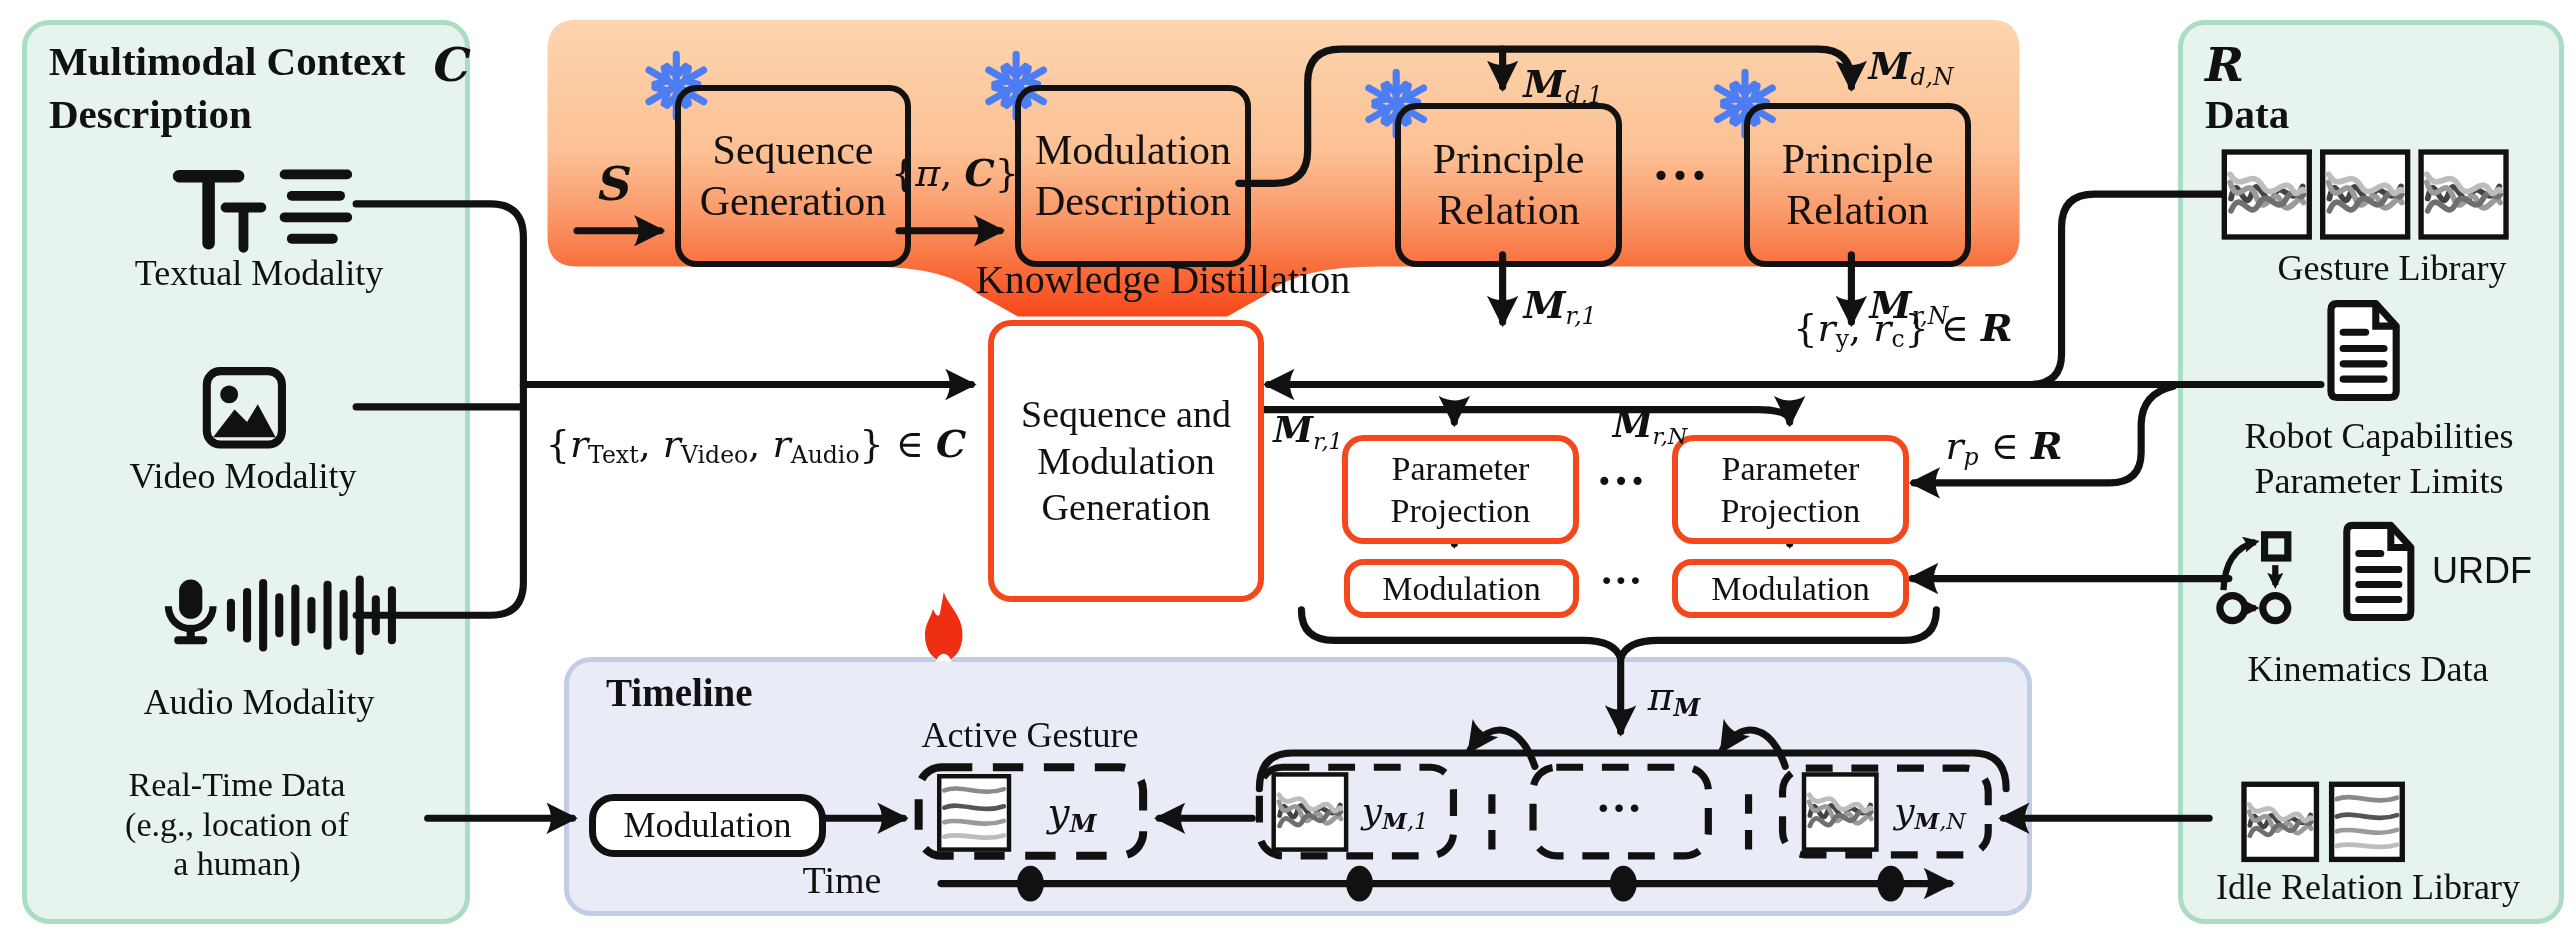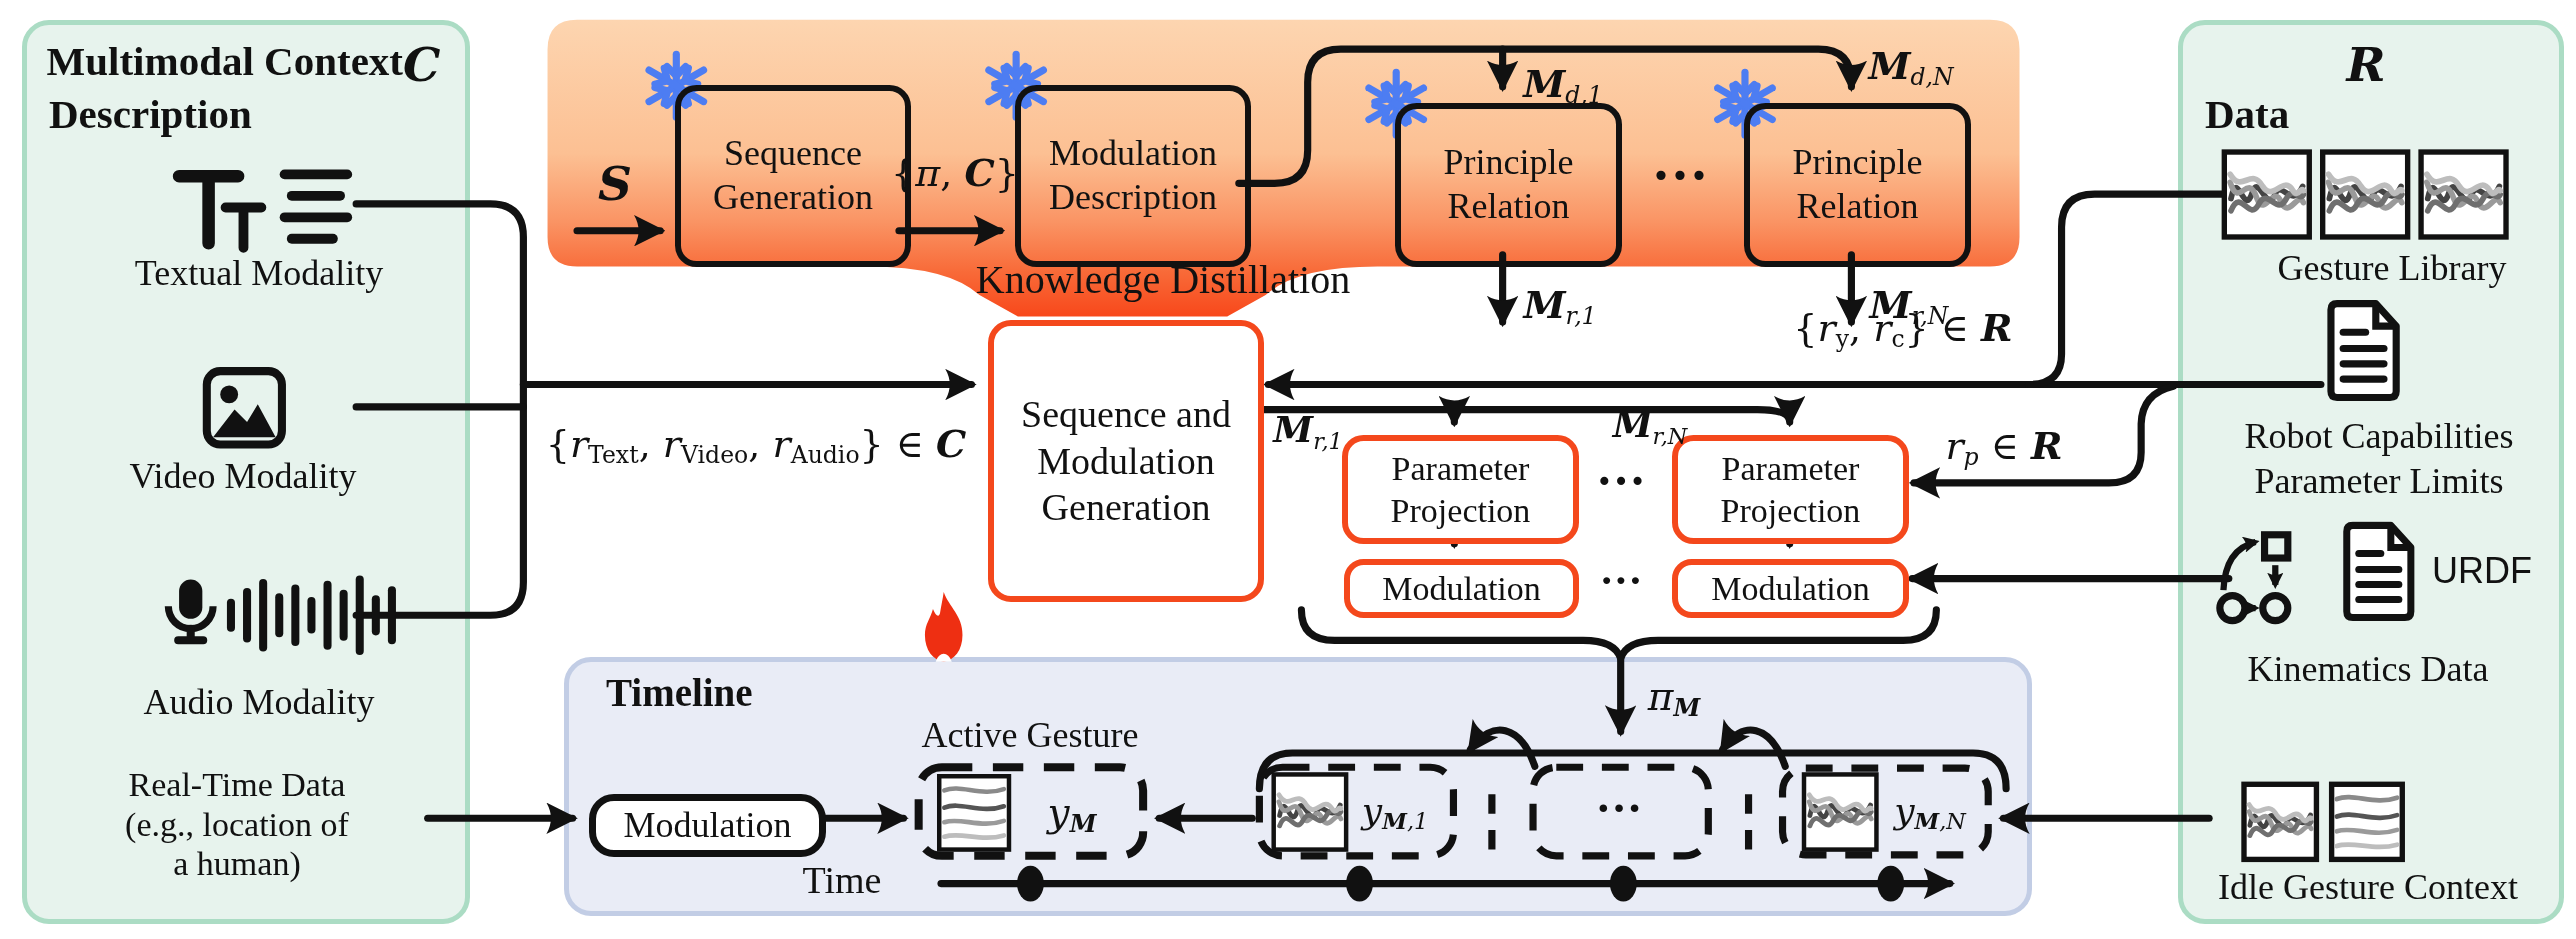--- a/index.html
+++ b/index.html
@@ -4,28 +4,28 @@
 <style>
   html,body{margin:0;padding:0;width:2576px;height:939px;background:#fff;overflow:hidden;
     font-family:"Liberation Serif","DejaVu Serif",serif;color:#111;}
   #stage{position:relative;width:2576px;height:939px;}
   .panel{position:absolute;border-radius:27px;z-index:0;}
   .panel.green{background:#e7f3ed;border:5.4px solid #abdcc4;}
   .panel.blue{background:#e9ecf6;border:5.4px solid #c2cde5;}
   svg.layer{position:absolute;left:0;top:0;z-index:1;pointer-events:none;}
   .box{position:absolute;z-index:2;display:flex;flex-direction:column;align-items:center;justify-content:center;
        text-align:center;border-radius:21.5px;line-height:1.22;}
-  .kbox{border:6.3px solid #111;background:transparent;font-size:36px;}
+  .kbox{border:6.3px solid #111;background:transparent;font-size:42px;}
   .obox{border:6.3px solid #f4481c;background:#fff;font-size:36px;}
   .tbox{border:7.2px solid #111;background:#fff;border-radius:25px;font-size:36px;}
   .lbl{position:absolute;transform:translate(-50%,-50%);font-size:36px;white-space:nowrap;z-index:3;text-align:right;}
   .tl{position:absolute;z-index:3;white-space:nowrap;}
   .bold{font-weight:700;}
   .title{font-size:41px;font-weight:700;line-height:1.25;}
-  .trow{display:flex;justify-content:center;align-items:flex-start;}
+  .trow{display:flex;justify-content:space-between;align-items:flex-start;gap:28px;}
   .m-rm{font-style:normal;}
   .m-it{font-style:italic;}
   .m-scr{font-style:italic;font-weight:700;font-family:"DejaVu Serif","DejaVu Sans",serif;}
   .m-subrm{font-size:62%;vertical-align:-0.28em;font-style:normal;}
   .m-subit,.m-sub{font-size:62%;vertical-align:-0.28em;font-style:italic;}
   .m-subscr{font-size:62%;vertical-align:-0.28em;font-style:italic;font-weight:700;font-family:"DejaVu Serif","DejaVu Sans",serif;}
   .math{font-family:"DejaVu Serif","DejaVu Sans",serif;}
   .sans{font-family:"Liberation Sans","DejaVu Sans",sans-serif;}
 </style>
 </head>
@@ -314,21 +314,21 @@
   <div class="lbl math" style="left:1650px;top:426px;font-size:36px;"><span class="m-scr">M</span><span class="m-subit">r,N</span></div>
   <div class="lbl bold" style="left:1621px;top:481px;font-size:50px;">···</div>
   <div class="lbl bold" style="left:1621px;top:580px;font-size:43px;">···</div>
   <div class="lbl math" style="left:1674px;top:698px;font-size:39px;"><span class="m-it">π</span><span class="m-subscr">M</span></div>
 
   <div class="lbl" style="left:2368px;top:268px;margin-left:24px;">Gesture Library</div>
   <div class="lbl" style="left:2379px;top:436px;">Robot Capabilities</div>
   <div class="lbl" style="left:2379px;top:481px;">Parameter Limits</div>
   <div class="lbl sans" style="left:2482px;top:571px;font-size:36px;">URDF</div>
   <div class="lbl" style="left:2368px;top:669px;">Kinematics Data</div>
-  <div class="lbl" style="left:2368px;top:887px;">Idle Gesture Context</div>
+  <div class="lbl" style="left:2368px;top:887px;">Idle Relation Library</div>
 
   <div class="lbl" style="left:1030px;top:735px;">Active Gesture</div>
   <div class="lbl math" style="left:1072px;top:814px;font-size:39px;"><span class="m-it">y</span><span class="m-subscr">M</span></div>
   <div class="lbl math" style="left:1395px;top:812px;font-size:36px;"><span class="m-it">y</span><span class="m-subscr">M</span><span class="m-subit">,1</span></div>
   <div class="lbl bold" style="left:1619px;top:808px;font-size:47px;">···</div>
   <div class="lbl math" style="left:1930px;top:812px;font-size:36px;"><span class="m-it">y</span><span class="m-subscr">M</span><span class="m-subit">,N</span></div>
   <div class="lbl" style="left:842px;top:880px;font-size:38px;">Time</div>
 
 </div>
 

